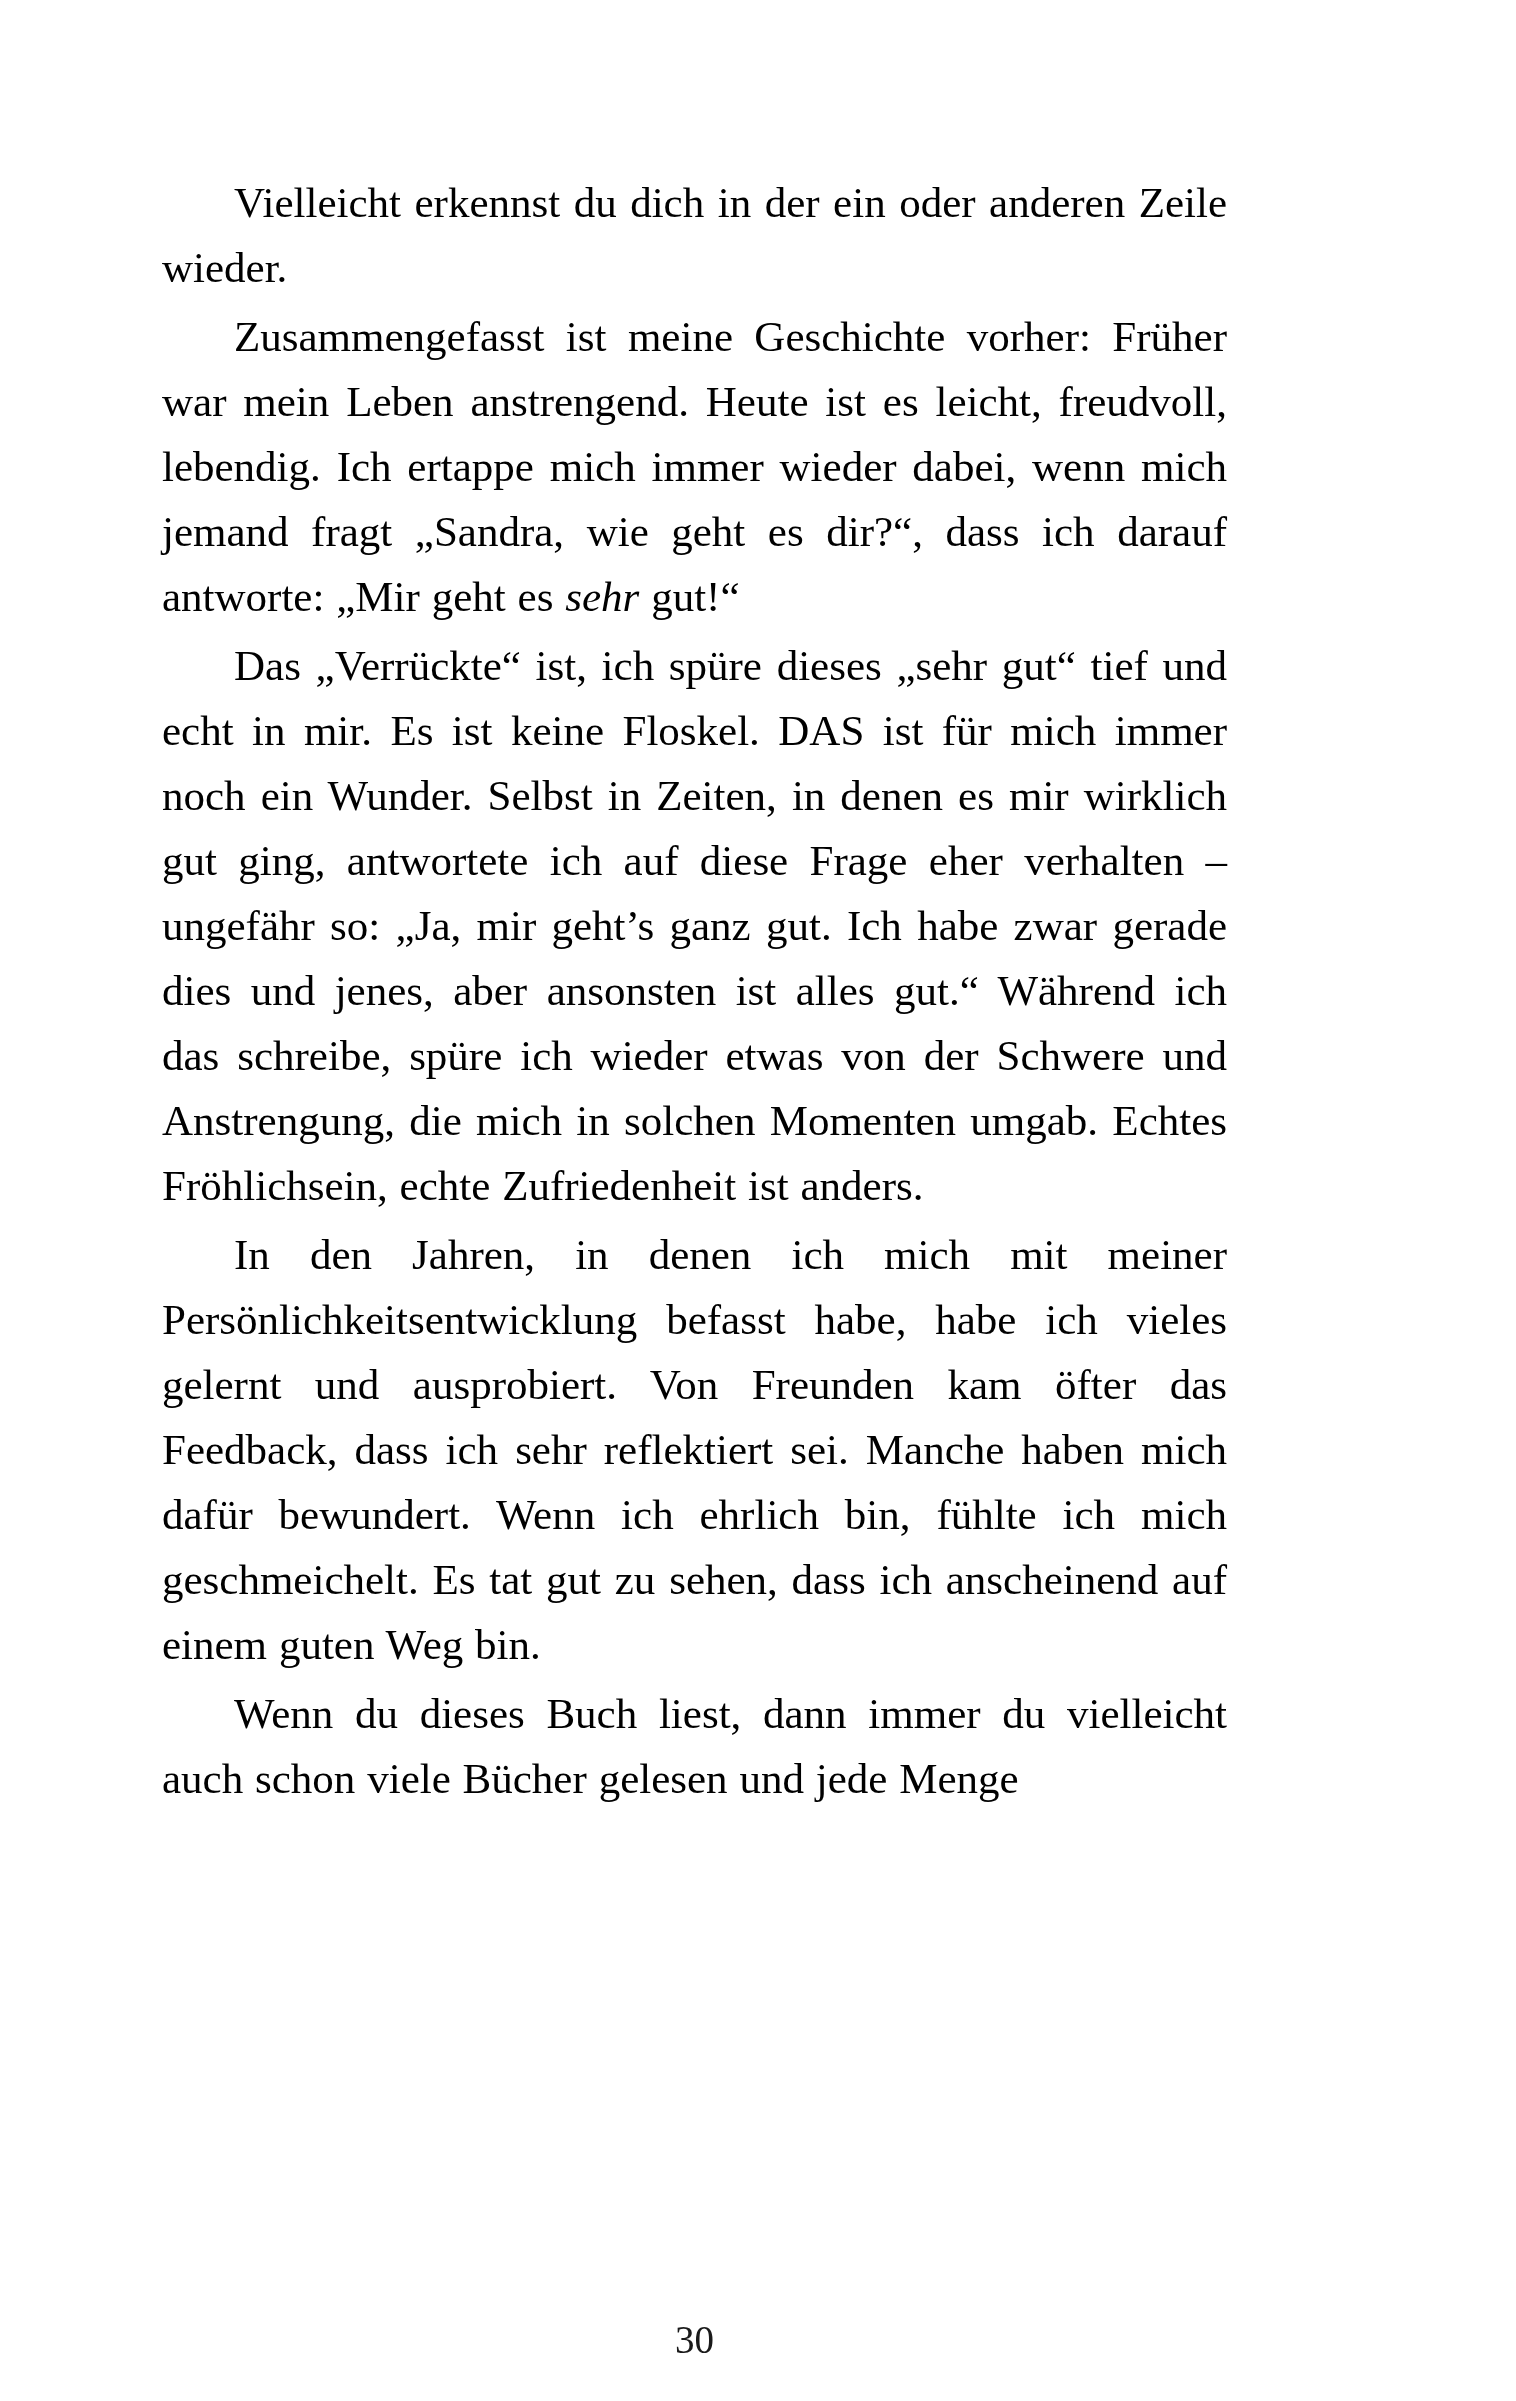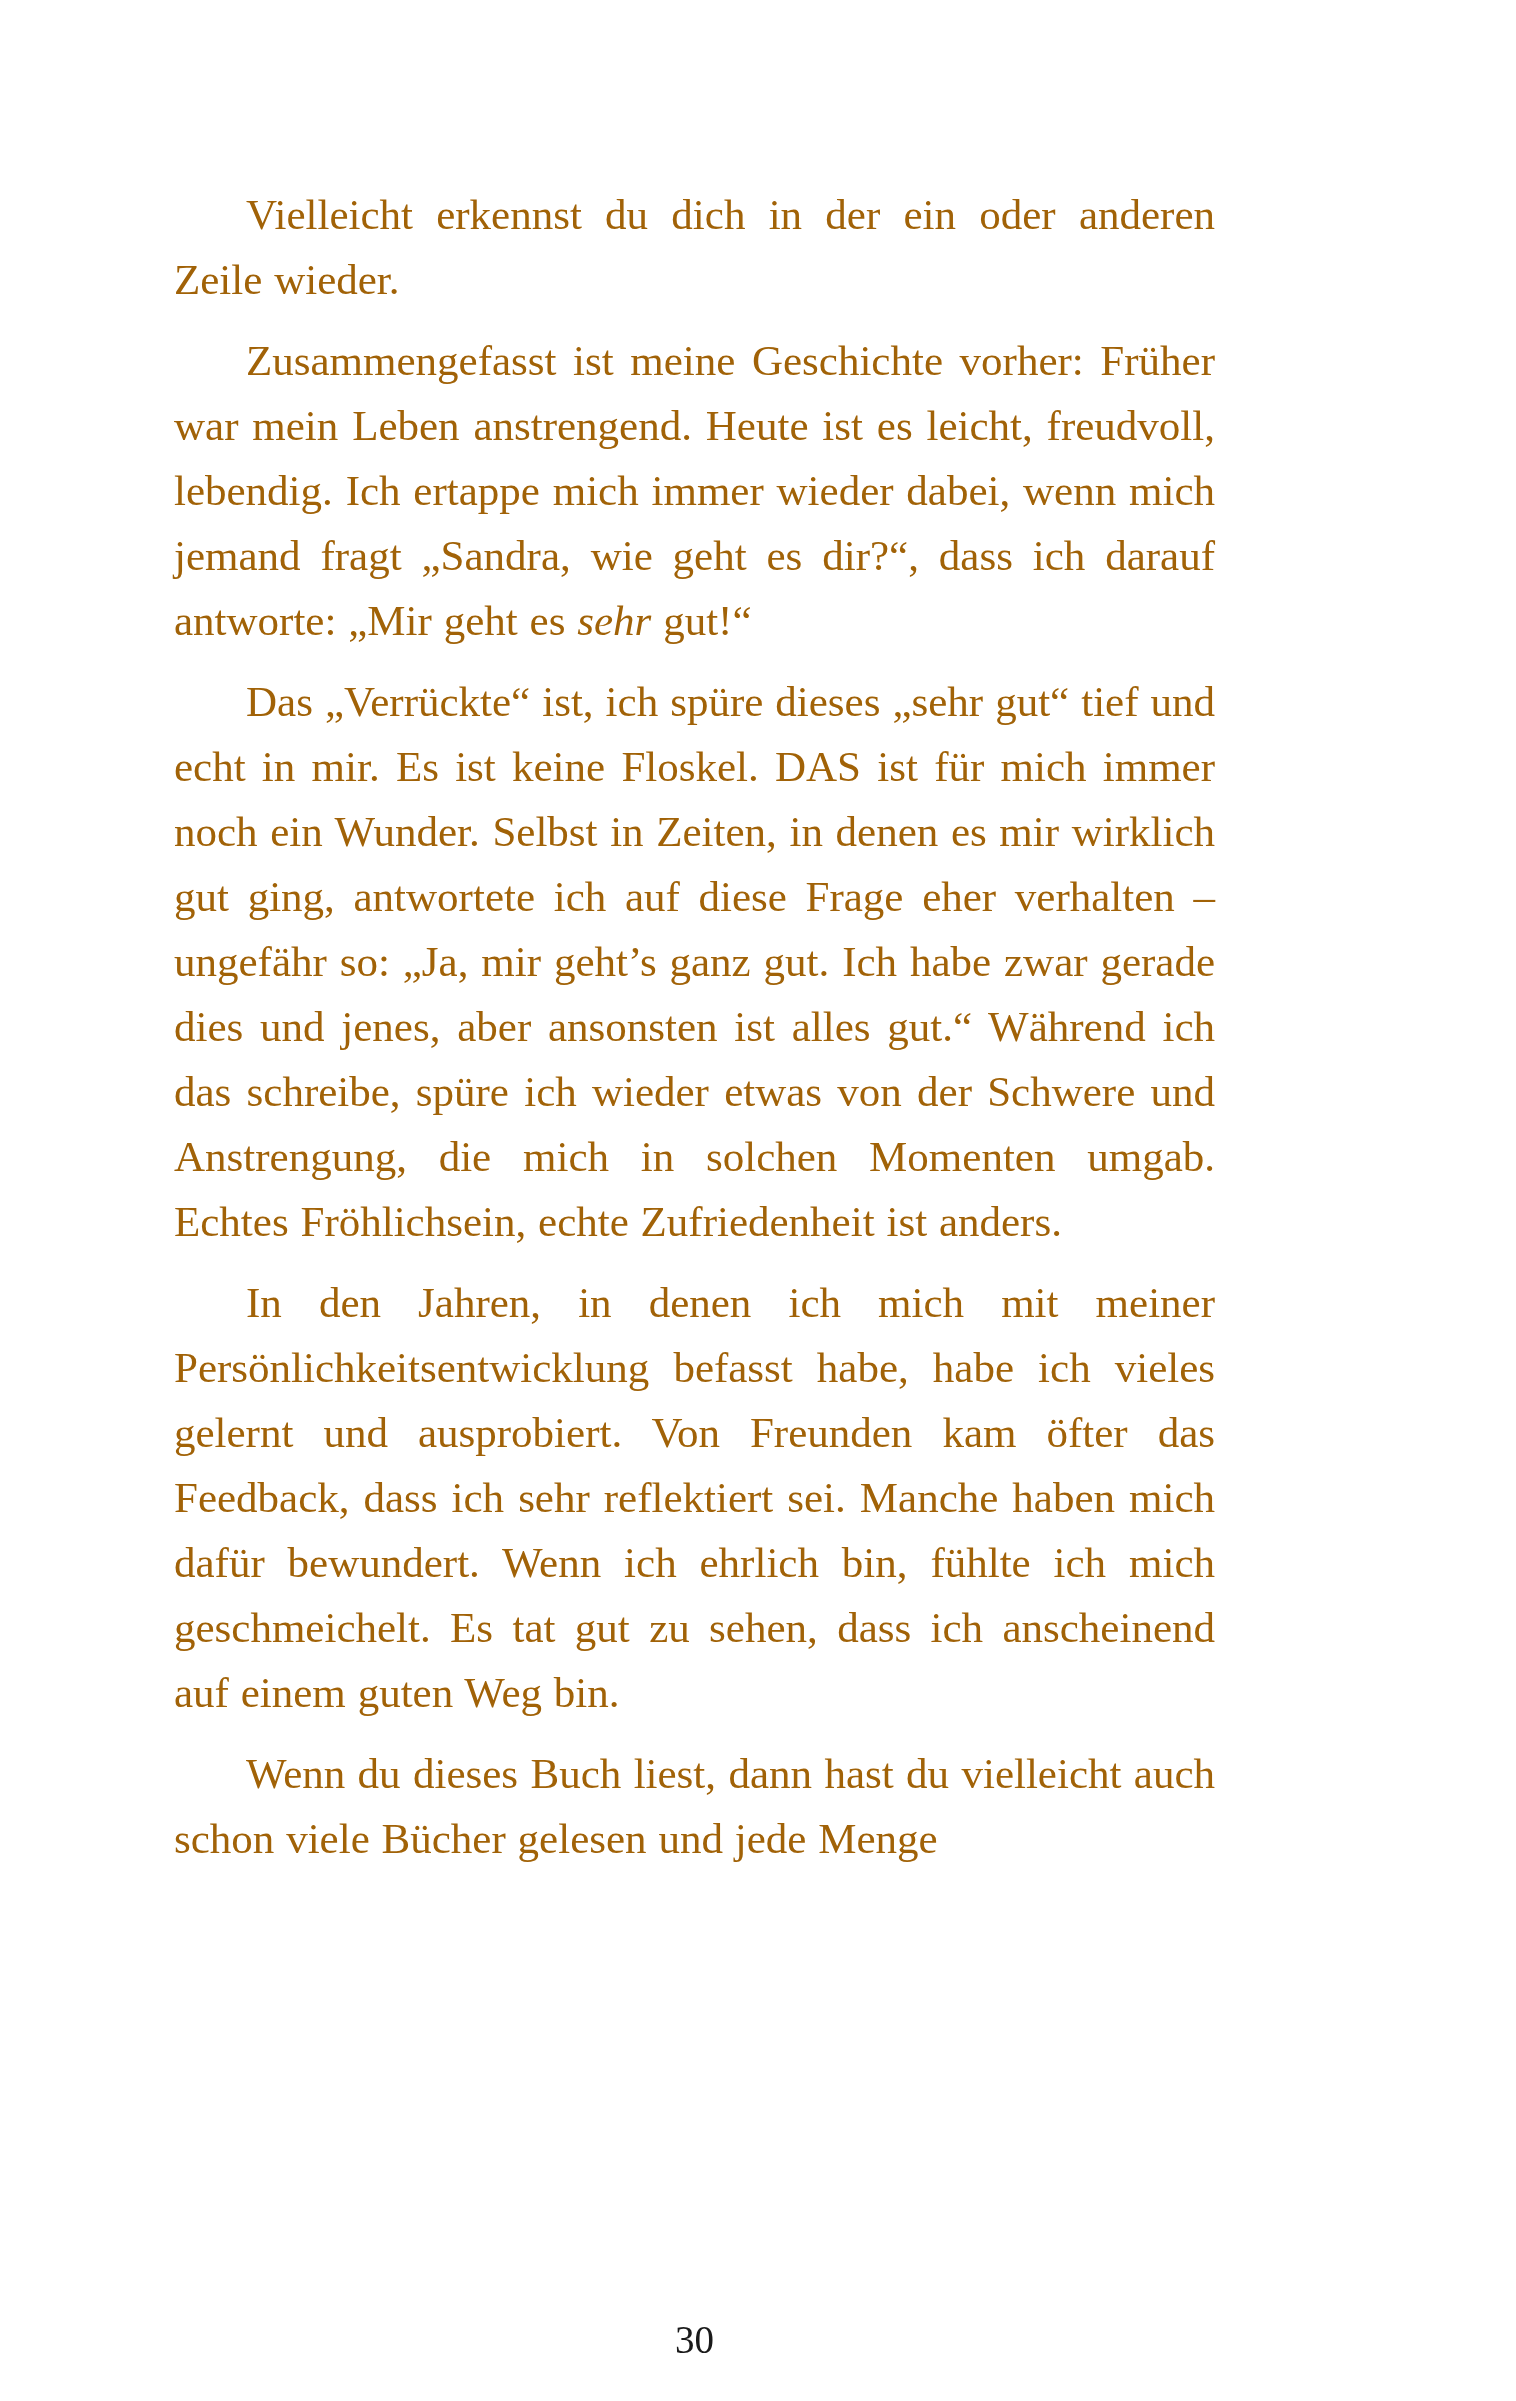--- a/index.html
+++ b/index.html
@@ -22,26 +22,26 @@
     height: 2401px;
     background: #ffffff;
   }
   .text-block {
     position: absolute;
     top: 166px;
     left: 158px;
     width: 1073px;
   }
   .para {
-    margin: 16px;
+    margin: 4px;
     font-size: 43px;
     line-height: 65px;
     text-align: justify;
     text-indent: 72px;
-    color: #a16207;
+    color: #000000;
     word-spacing: 1.1px;
   }
   .para .italic {
     font-style: italic;
   }
   .page-number {
     position: absolute;
     top: 2317px;
     left: 158px;
     width: 1073px;
@@ -52,17 +52,17 @@
 </style>
 </head>
 <body>
 
 <div class="page">
   <div class="text-block">
       <p class="para"><span>Vielleicht erkennst du dich in der ein oder anderen Zeile wieder.</span></p>
       <p class="para"><span>Zusammengefasst ist meine Geschichte vorher: Früher war mein Leben anstrengend. Heute ist es leicht, freudvoll, lebendig. Ich ertappe mich immer wieder dabei, wenn mich jemand fragt „Sandra, wie geht es dir?“, dass ich darauf antworte: „Mir geht es </span><span class="italic">sehr</span><span> gut!“</span></p>
       <p class="para"><span>Das „Verrückte“ ist, ich spüre dieses „sehr gut“ tief und echt in mir. Es ist keine Floskel. DAS ist für mich immer noch ein Wunder. Selbst in Zeiten, in denen es mir wirklich gut ging, antwortete ich auf diese Frage eher verhalten – ungefähr so: „Ja, mir geht’s ganz gut. Ich habe zwar gerade dies und jenes, aber ansonsten ist alles gut.“ Während ich das schreibe, spüre ich wieder etwas von der Schwere und Anstrengung, die mich in solchen Momenten umgab. Echtes Fröhlichsein, echte Zufriedenheit ist anders.</span></p>
       <p class="para"><span>In den Jahren, in denen ich mich mit meiner Persönlichkeitsentwicklung befasst habe, habe ich vieles gelernt und ausprobiert. Von Freunden kam öfter das Feedback, dass ich sehr reflektiert sei. Manche haben mich dafür bewundert. Wenn ich ehrlich bin, fühlte ich mich geschmeichelt. Es tat gut zu sehen, dass ich anscheinend auf einem guten Weg bin.</span></p>
-      <p class="para"><span>Wenn du dieses Buch liest, dann hast du vielleicht auch schon viele Bücher gelesen und jede Menge</span></p>
+      <p class="para"><span>Wenn du dieses Buch liest, dann immer du vielleicht auch schon viele Bücher gelesen und jede Menge</span></p>
     </div>
   <div class="page-number">30</div>
 </div>
 
 
 </body></html>

